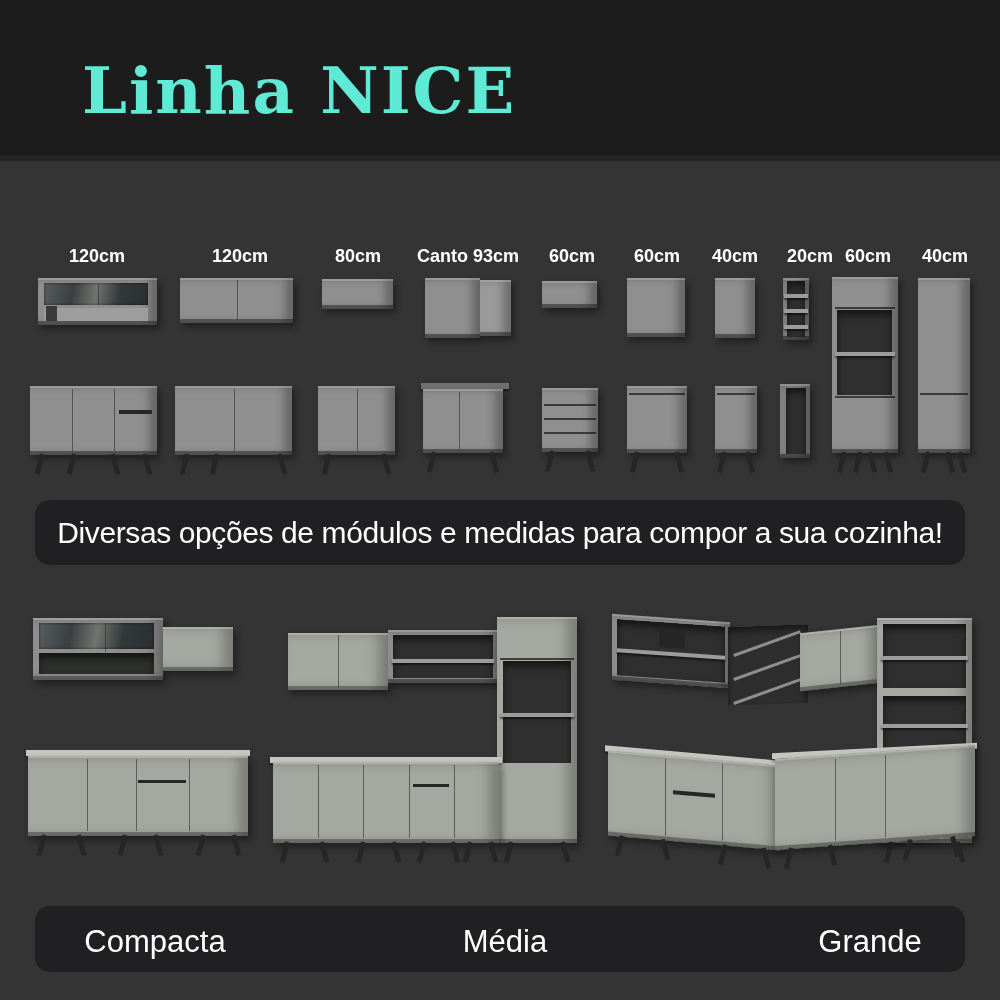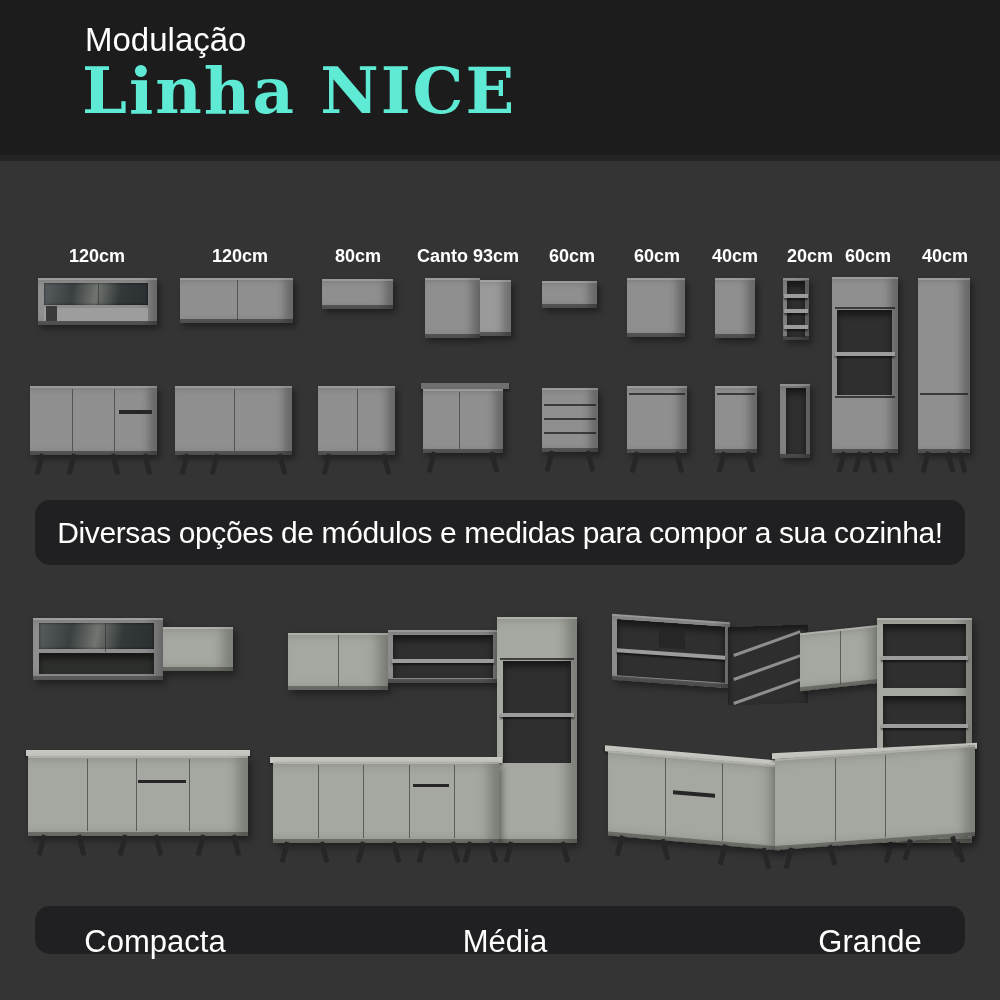--- a/index.html
+++ b/index.html
@@ -22,36 +22,35 @@
   .glass{position:absolute;background:linear-gradient(100deg,#585d5f 0%,#3b3f41 28%,#70756f 50%,#33383a 72%,#2b2f31 100%);
          box-shadow:inset 0 0 3px rgba(0,0,0,.6);}
   .niche{position:absolute;background:#2f2f2f;box-shadow:inset 0 5px 7px rgba(0,0,0,.55);}
   .shelf{position:absolute;left:4%;right:4%;height:4px;background:#9c9c9c;box-shadow:0 2px 2px rgba(0,0,0,.55);}
   .leg{position:absolute;bottom:-20px;width:5px;height:21px;background:#262626;transform-origin:top center;border-radius:1px;}
   .leg.a{transform:rotate(15deg);} .leg.b{transform:rotate(-15deg);}
   
   .pill{position:absolute;left:35px;width:930px;background:#202022;border-radius:15px;
         display:flex;align-items:center;justify-content:center;}
   .banner{top:500px;height:65px;font:400 30px/1 "Liberation Sans",sans-serif;letter-spacing:-.4px;}
-  .sizes-bar{top:906px;height:48px;}
+  .sizes-bar{top:906px;height:66px;}
   .size-label{position:absolute;top:20px;width:200px;text-align:center;
               font:400 31px/1 "Liberation Sans",sans-serif;color:#fff;}
   
   .kcab{background:#a5a8a0;box-shadow: inset 0 2px 0 rgba(255,255,255,.25), inset -10px 0 12px rgba(0,0,0,.25),
         inset 0 -4px 0 rgba(0,0,0,.3), 3px 4px 7px rgba(0,0,0,.4);}
   .counter{position:absolute;height:6px;background:#c7c7c2;box-shadow:0 2px 3px rgba(0,0,0,.5);}
   .dkline{position:absolute;background:#262626;}
 </style>
 </head>
 <body>
 
 <div class="page">
 
   <div class="header">
-    <div class="header-sub">Modulação</div>
     <div class="header-title">Linha NICE</div>
   </div>
 
   <div>
     <div class="mod-label" style="left:37px">120cm</div>
     <div class="mod-label" style="left:180px">120cm</div>
     <div class="mod-label" style="left:298px">80cm</div>
     <div class="mod-label" style="left:408px">Canto 93cm</div>
     <div class="mod-label" style="left:512px">60cm</div>
     <div class="mod-label" style="left:597px">60cm</div>

